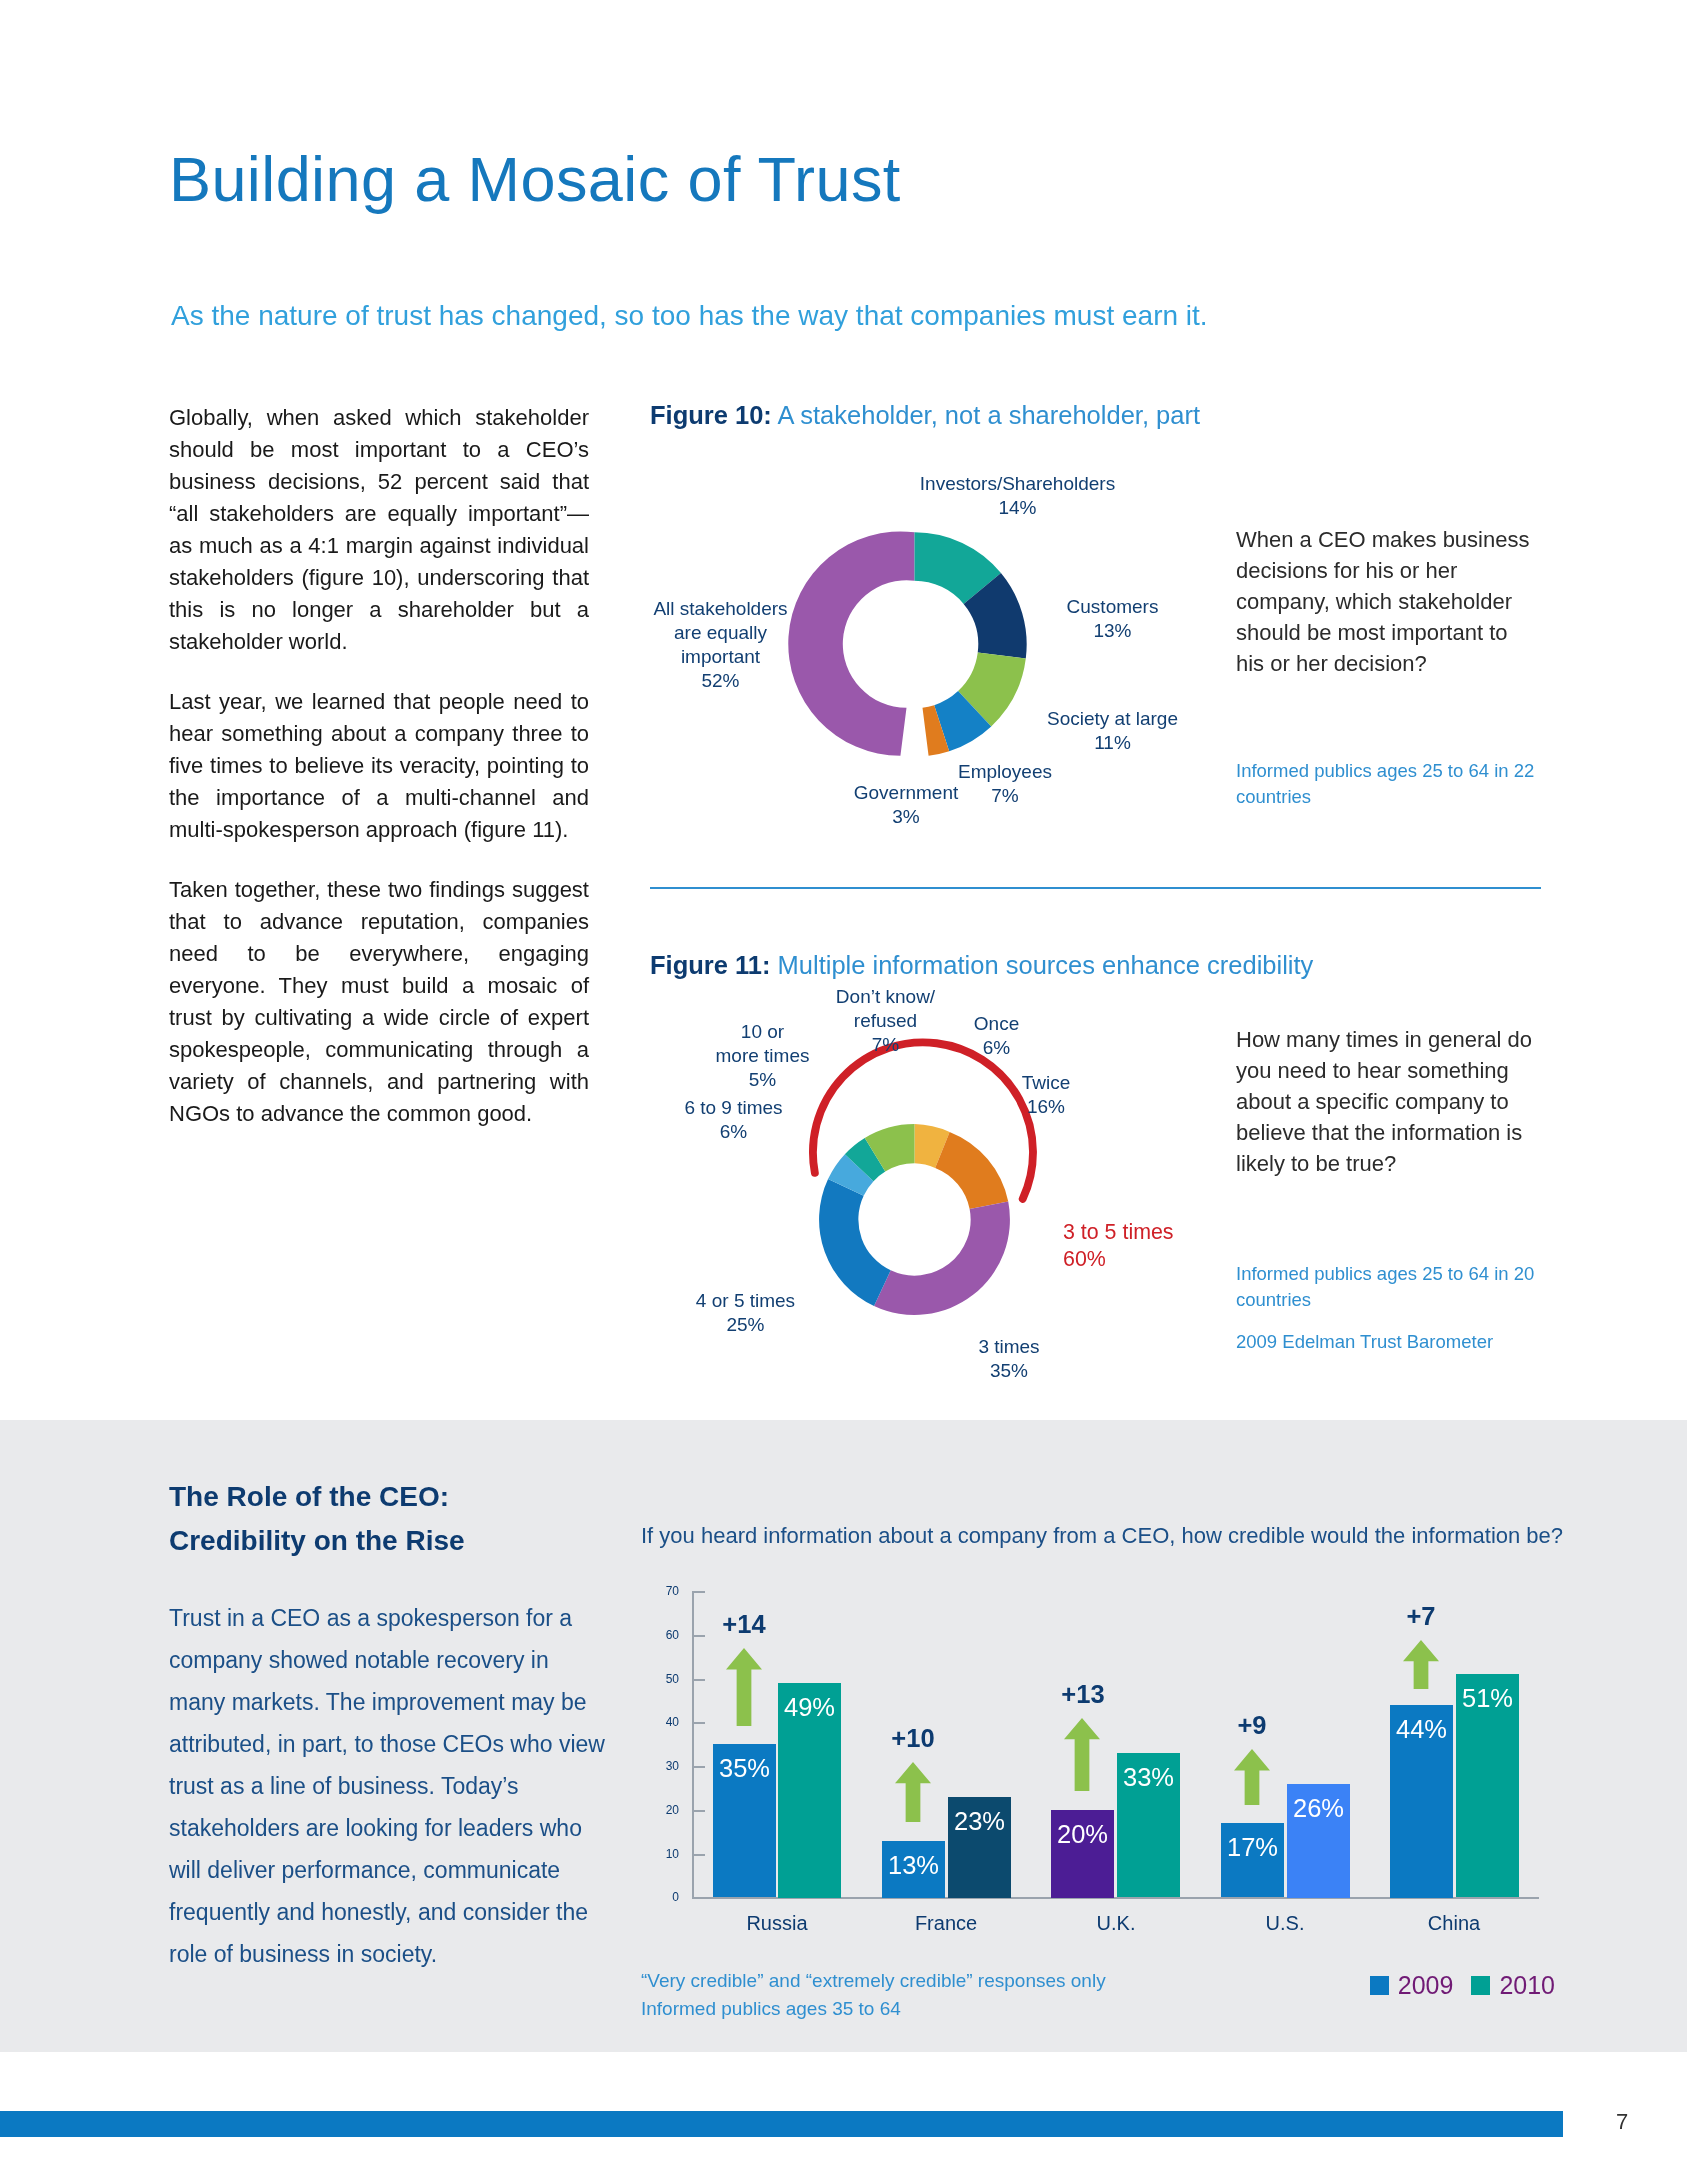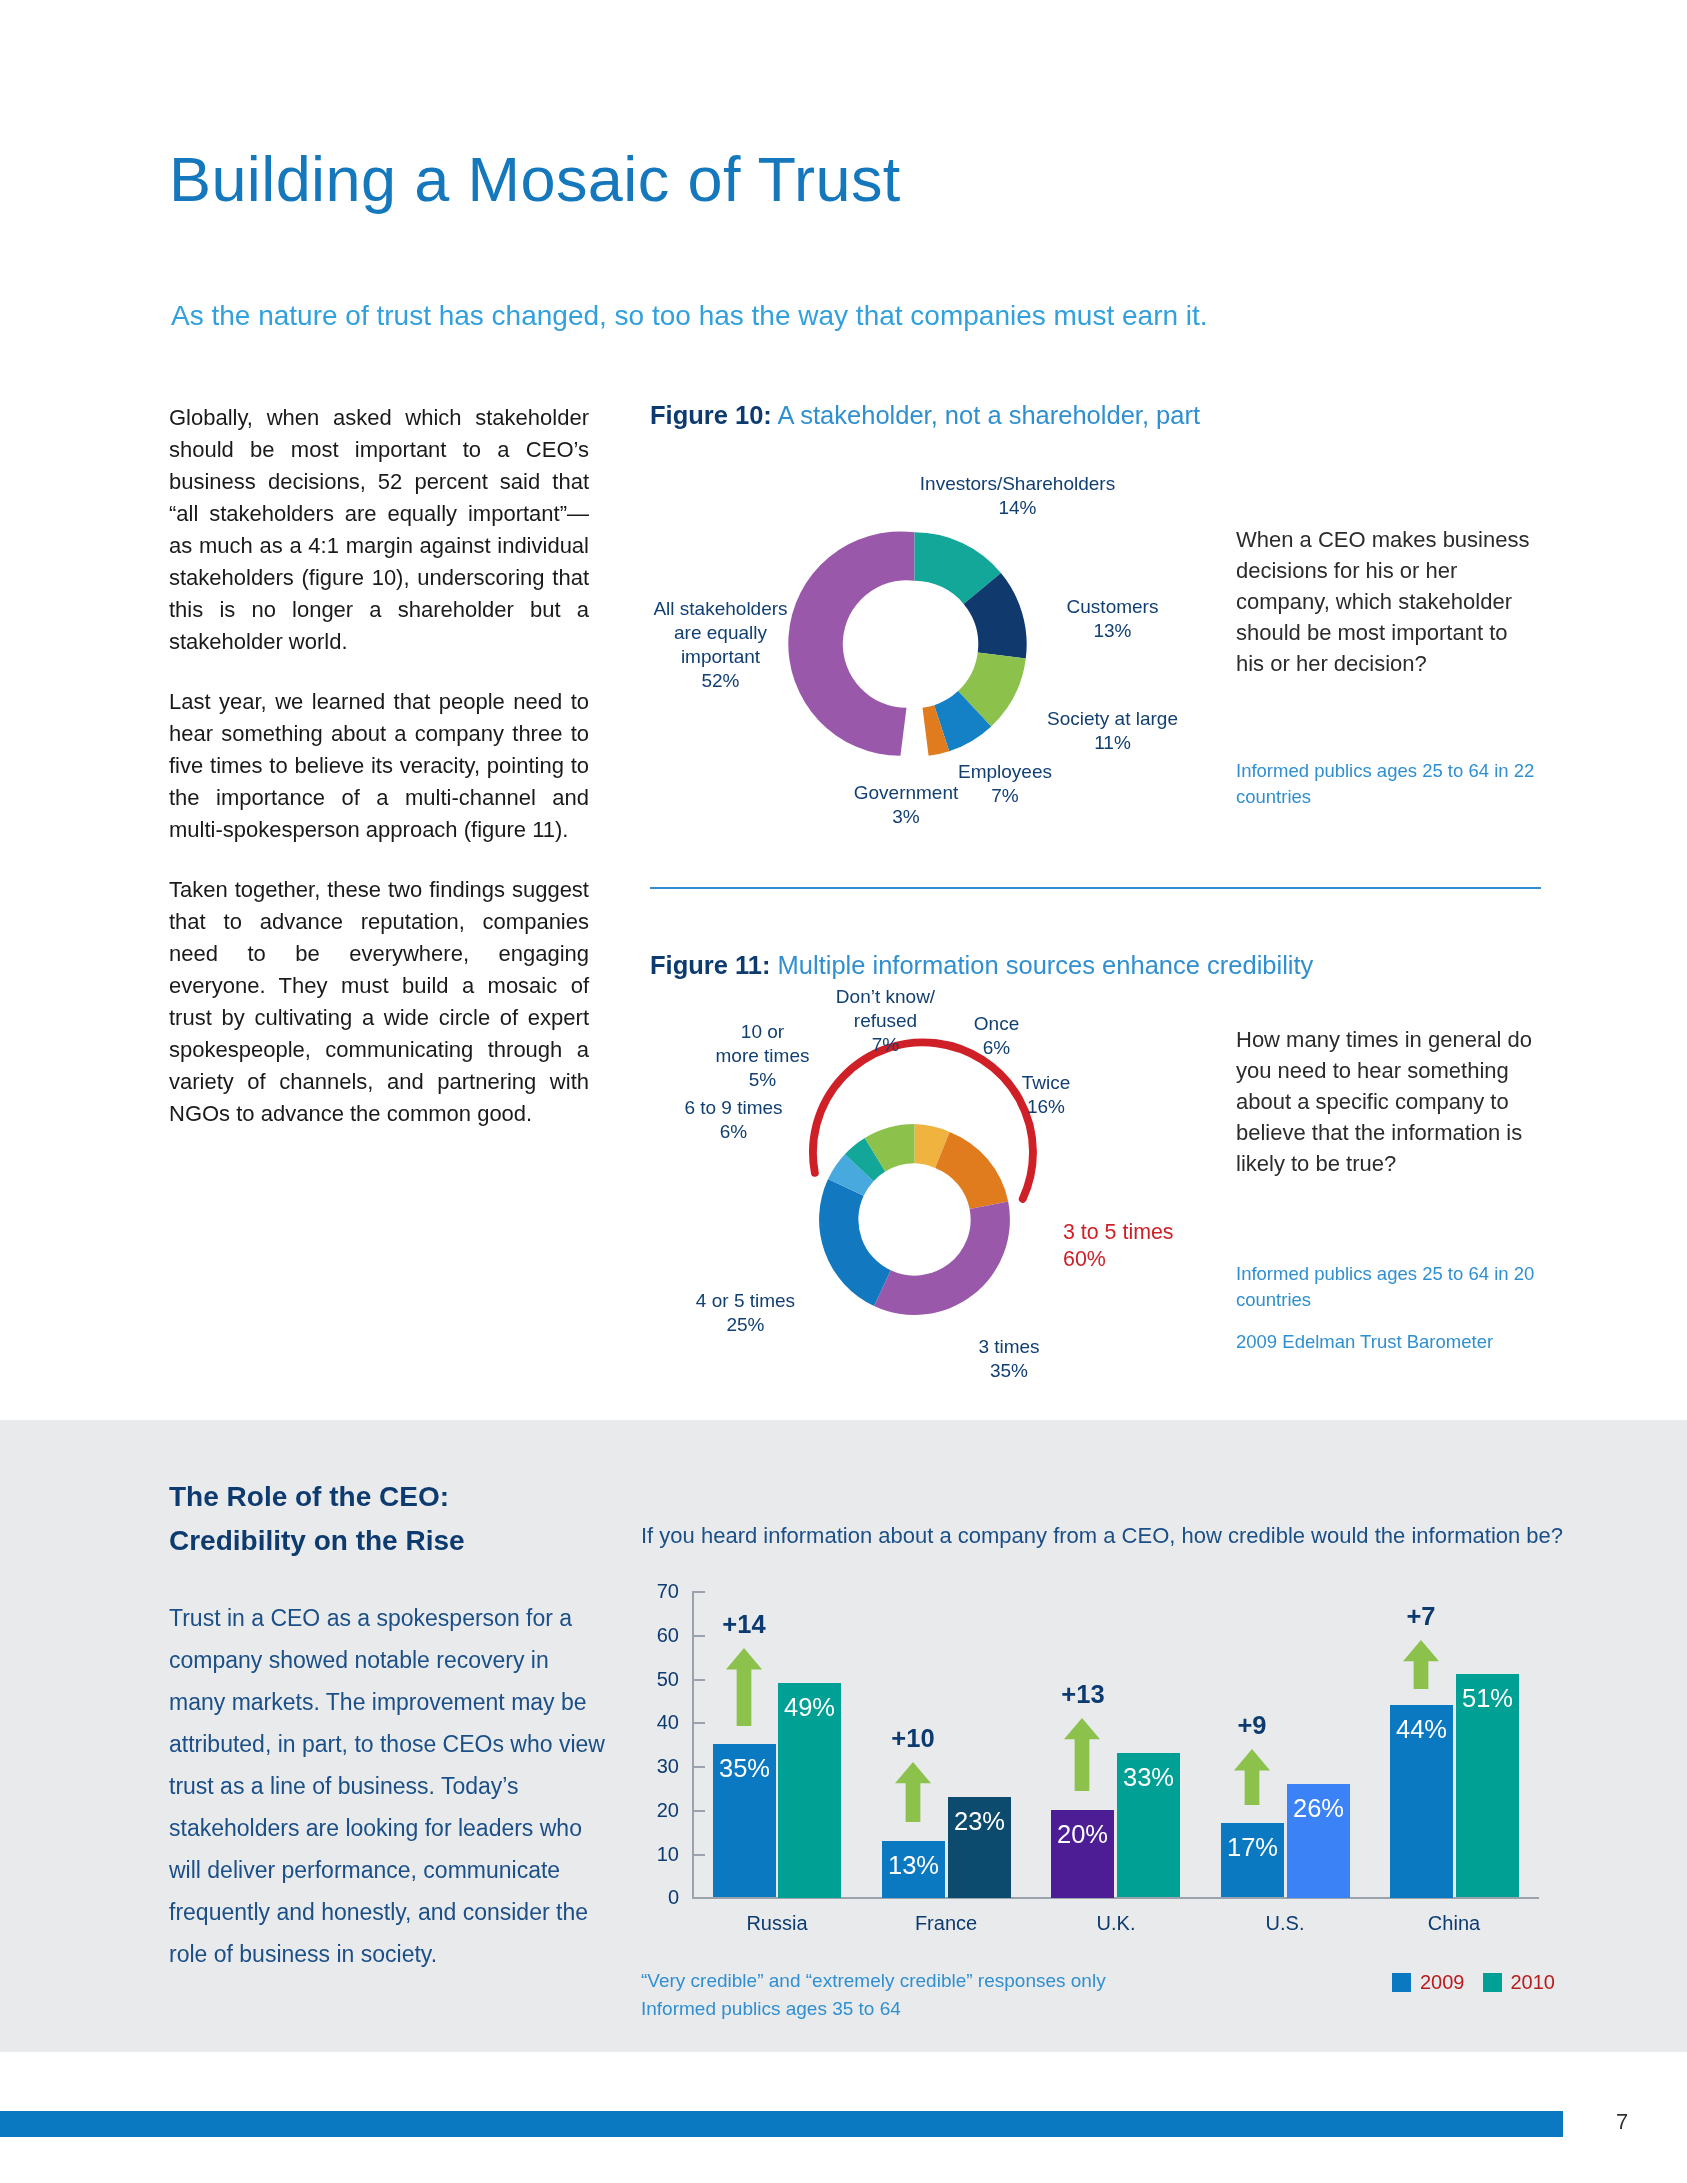--- a/index.html
+++ b/index.html
@@ -102,21 +102,21 @@
   }
   .chart-question{
     position:absolute;left:641px;top:1523px;width:931px;
     font-size:22px;color:#1b4f87;
   }
 
   
   #barchart{position:absolute;left:641px;top:1586px;width:906px;height:354px;}
   .ytick{
     position:absolute;right:0;transform:translateY(-50%);
-    font-size:20px;color:#0d3b70;text-align:right;width:41px;
+    font-size:12px;color:#0d3b70;text-align:right;width:41px;
   }
   .xtick{
     position:absolute;transform:translateX(-50%);
     font-size:20px;color:#0d3b70;text-align:center;white-space:nowrap;
   }
   .bar{position:absolute;bottom:0;}
   .barval{
     position:absolute;left:0;right:0;text-align:center;
     font-size:25.5px;color:#ffffff;font-weight:500;
   }
@@ -129,21 +129,21 @@
   .footnote{
     position:absolute;left:641px;top:1967px;width:659px;
     font-size:19px;line-height:28px;color:#2f8fd0;
   }
   .legend{
     position:absolute;right:132px;top:1971px;
     display:flex;align-items:center;gap:18px;
   }
   .legend-item{display:flex;align-items:center;gap:9px;}
   .swatch{width:19px;height:19px;display:block;}
-  .legend-label{font-size:20px;color:#b91c1c;}
+  .legend-label{font-size:25px;color:#701a75;}
 
   
   .footer-bar{
     position:absolute;left:0;top:2111px;width:1563px;height:26px;
     background:#0b79c2;
   }
   .pagenum{
     position:absolute;left:1616px;top:2109px;
     font-size:22px;color:#333;
   }

